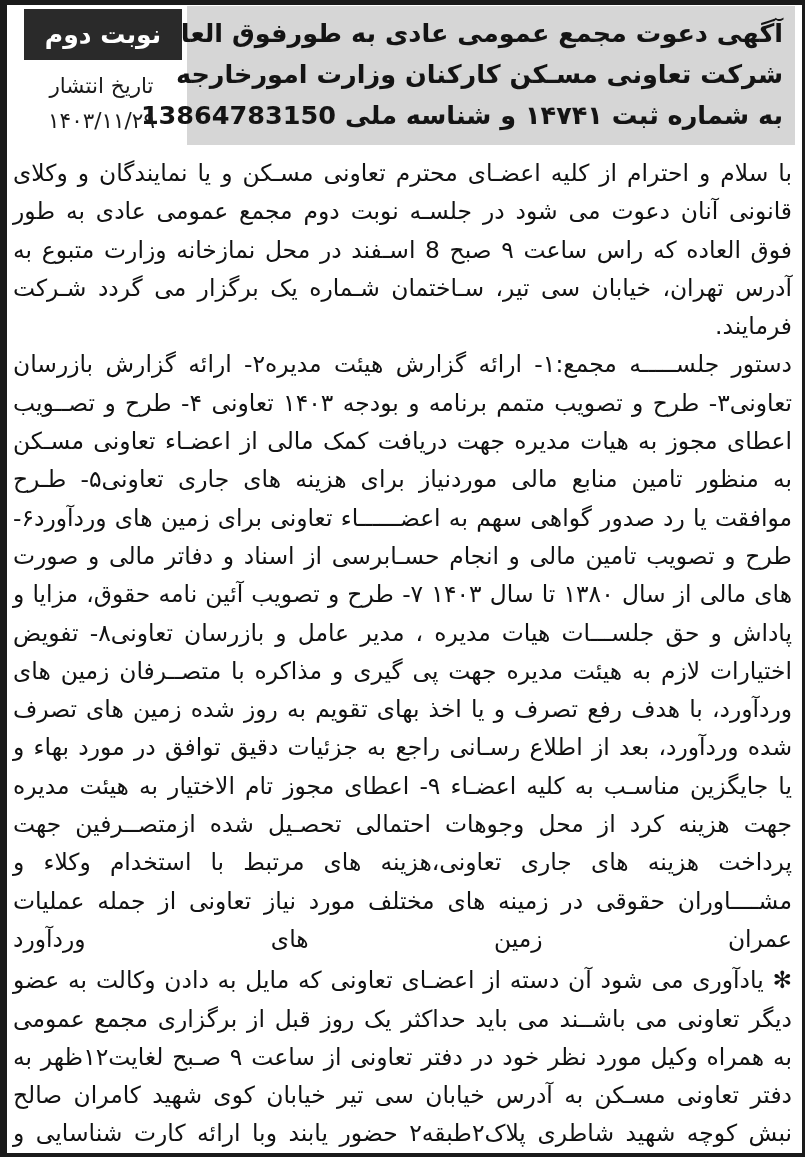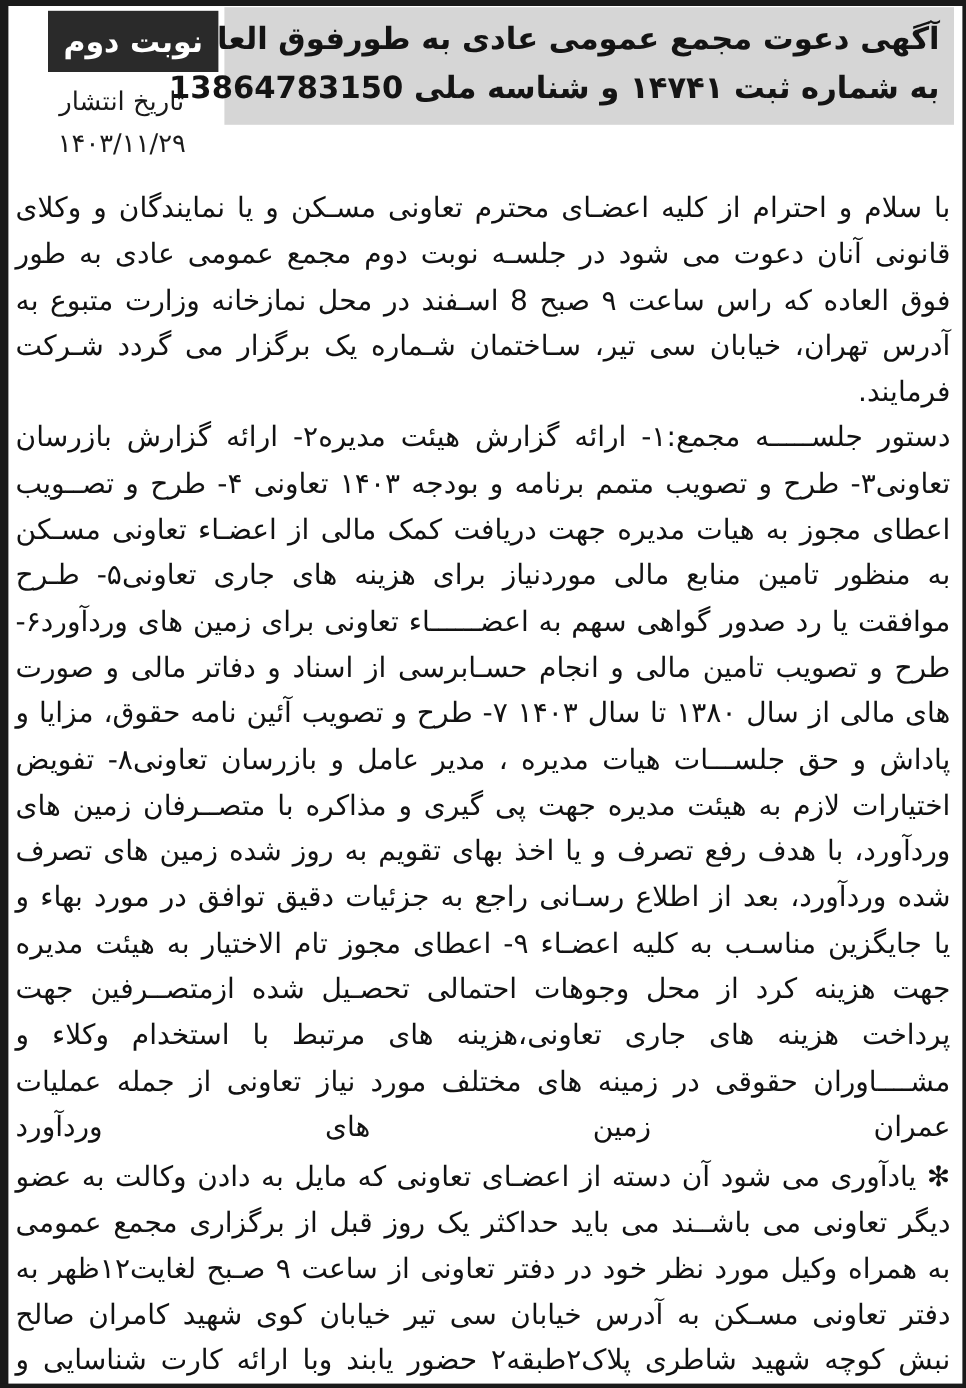--- a/index.html
+++ b/index.html
@@ -59,21 +59,21 @@
     line-height: 41px;
     color: #141414;
     letter-spacing: -0.2px;
     white-space: nowrap;
   }
 
   .badge {
     position: absolute;
     right: 613px;
     top: 3px;
-    width: 142px;
+    width: 158px;
     height: 51px;
     background: #2a2a2a;
     display: flex;
     align-items: center;
     justify-content: center;
   }
   .badge-label {
     color: #ffffff;
     font-weight: bold;
     font-size: 25px;
@@ -135,20 +135,21 @@
   <div class="frame-right"></div>
   <div class="frame-top"></div>
   <div class="frame-bottom"></div>
 
   <div class="content">
 
     <div class="header">
 
       <div class="header-title">
         <span class="tline">آگهی دعوت مجمع عمومی عادی به طورفوق العاده</span>
+        <span class="tline">شرکت تعاونی مسـکن کارکنان وزارت امورخارجه</span>
         <span class="tline">به شماره ثبت ۱۴۷۴۱ و شناسه ملی 13864783150</span>
       </div>
 
       <div class="badge">
         <span class="badge-label">نوبت دوم</span>
       </div>
 
       <div class="pubdate">
         <span class="pd-line">تاریخ انتشار</span>
         <span class="pd-line">۱۴۰۳/۱۱/۲۹</span>

